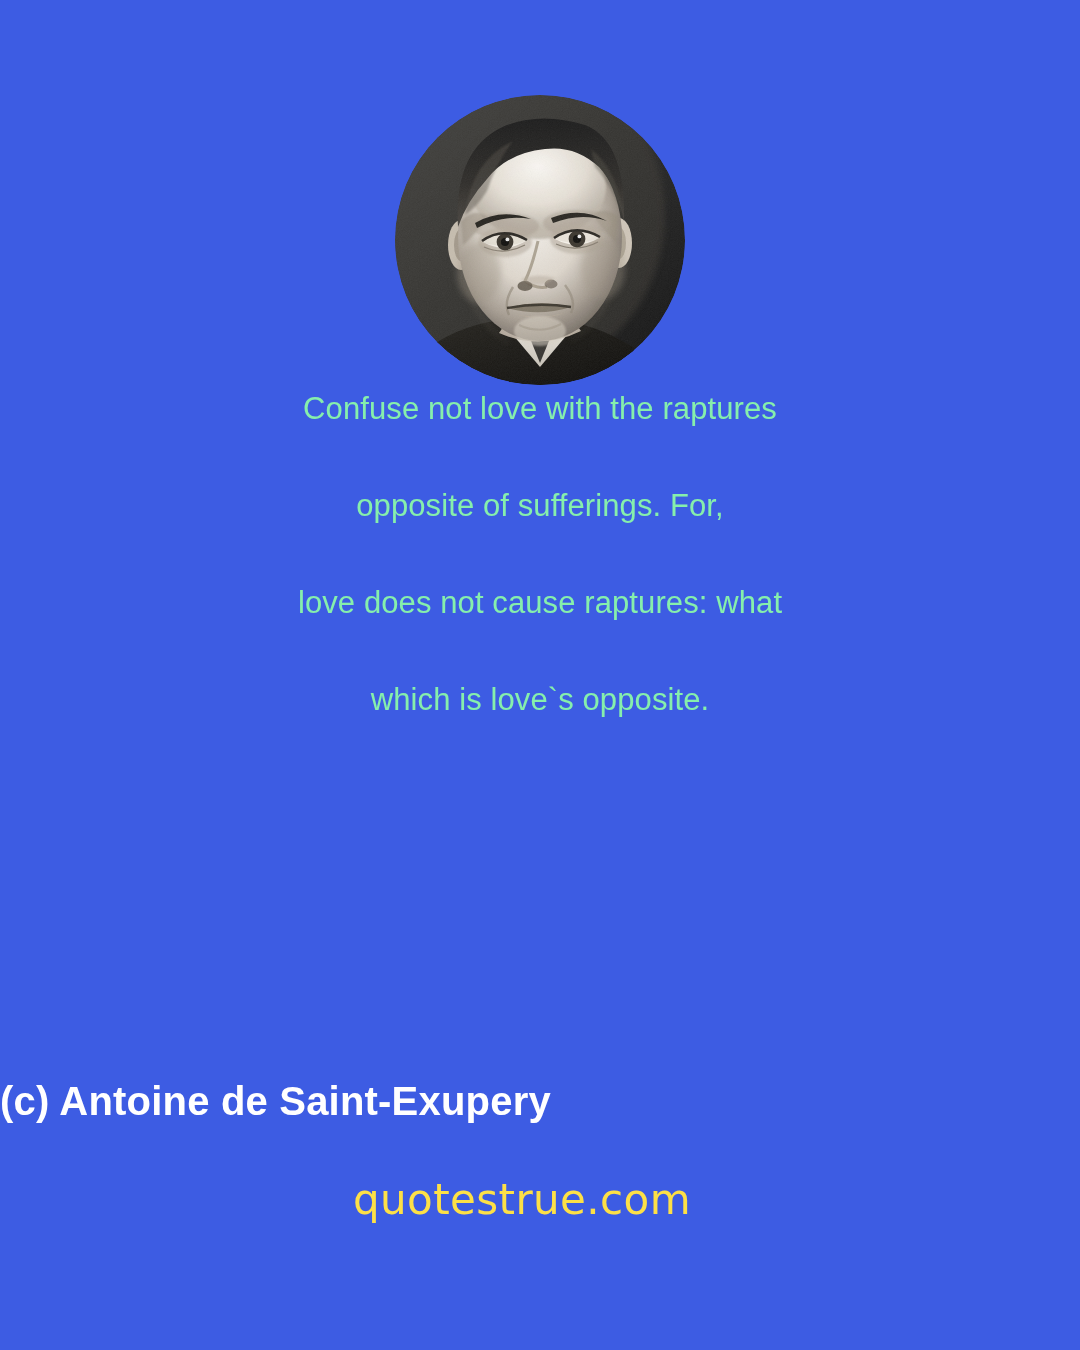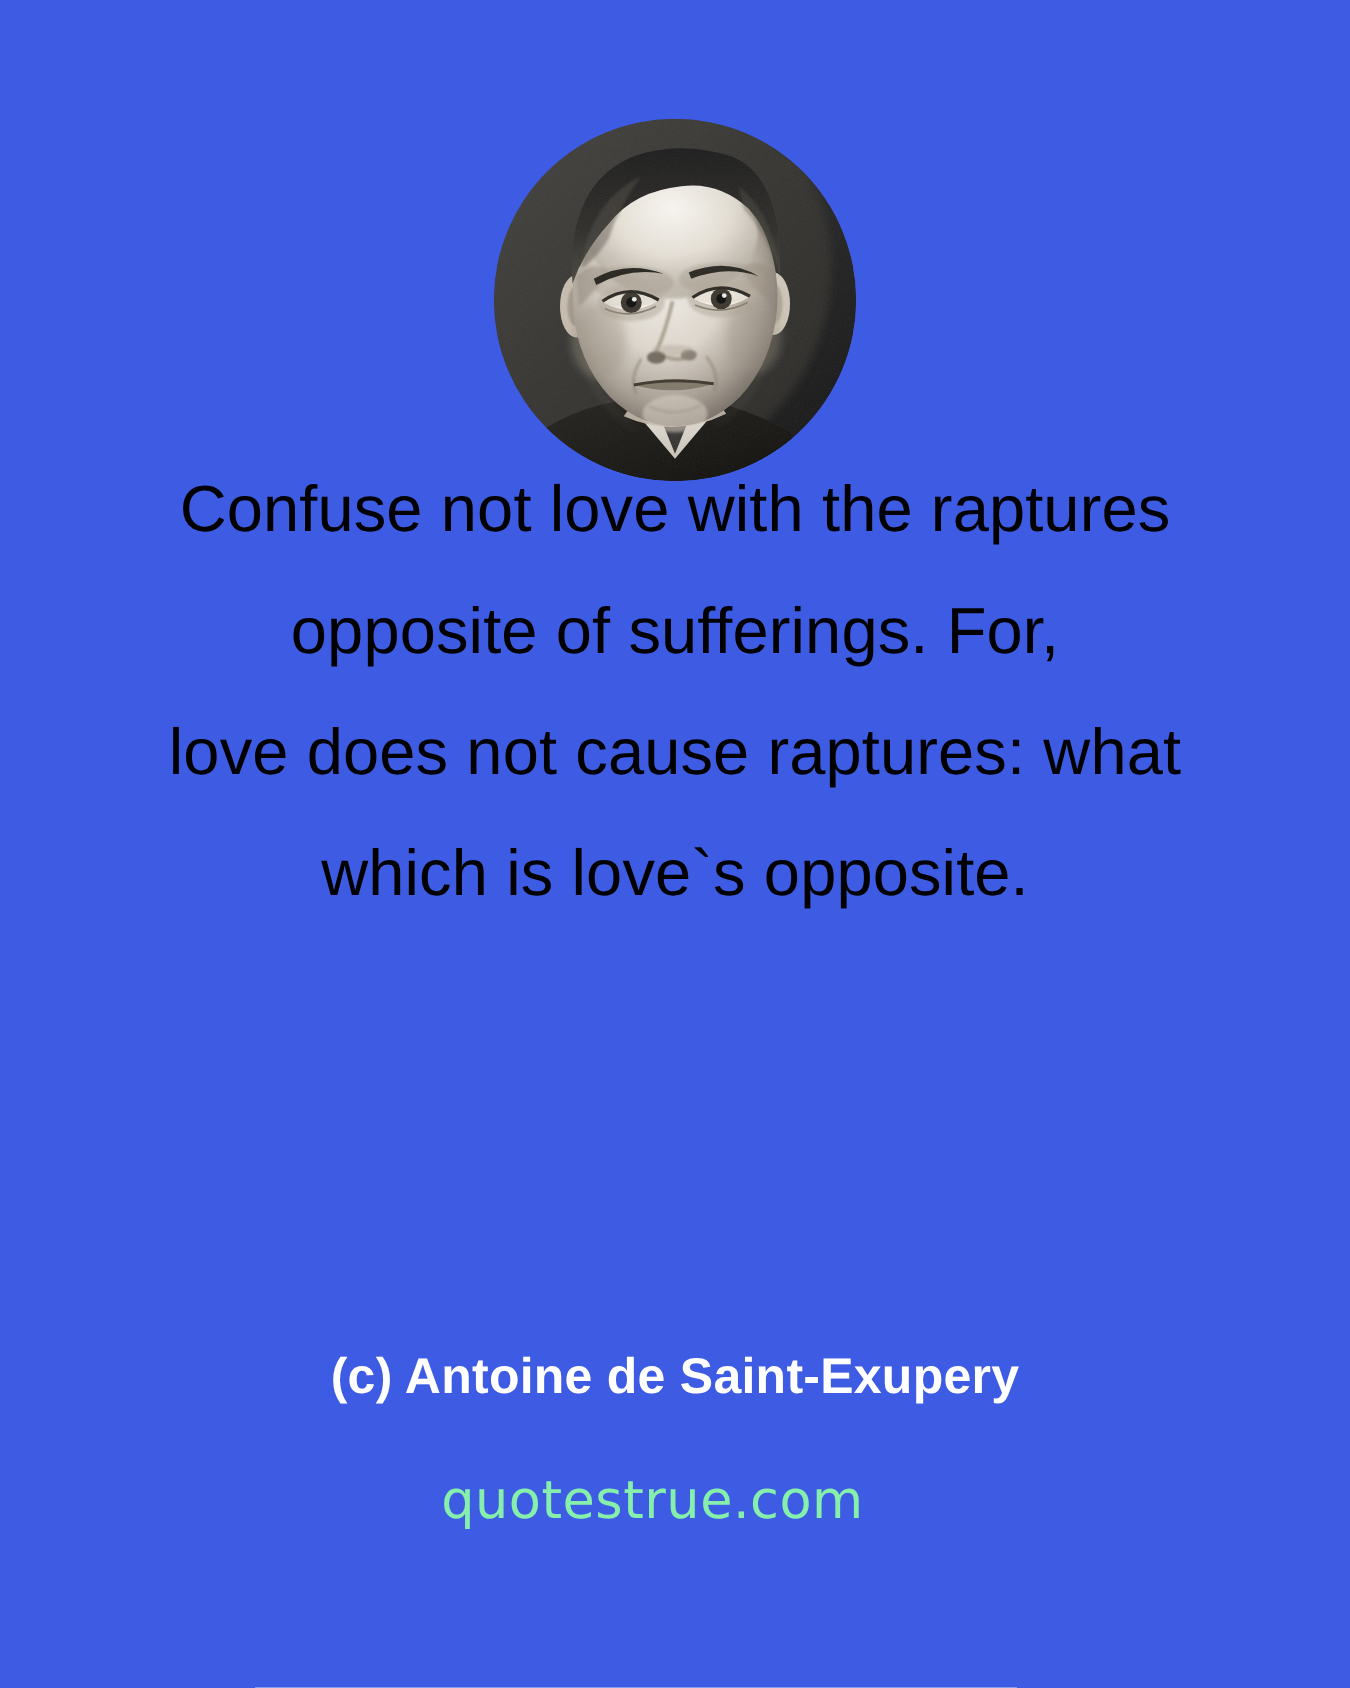--- a/index.html
+++ b/index.html
@@ -39,56 +39,55 @@
   }
 
   
   #quote-text {
     position: absolute;
     left: 0;
     top: 360px;
     width: 1080px;
     z-index: 2;
     text-align: center;
-    color: #000000;
-    font-size: 52px;
+    color: #86efac;
+    font-size: 31px;
     line-height: 97px;
     font-weight: 400;
     letter-spacing: 0.1px;
   }
   #quote-text .qline {
     display: block;
     white-space: nowrap;
   }
 
   
   #attribution {
     position: absolute;
     left: 0;
     top: 1076px;
     width: 1080px;
     z-index: 2;
-    text-align: center;
     color: #ffffff;
     font-size: 40px;
     font-weight: 700;
     line-height: 50px;
     letter-spacing: 0.2px;
     white-space: nowrap;
   }
 
   
   #site-footer {
     position: absolute;
     left: 0;
     top: 1172px;
     width: 1044px;
     z-index: 2;
     text-align: center;
-    color: #86efac;
+    color: #fde047;
     font-size: 42px;
     font-weight: 400;
     line-height: 56px;
     letter-spacing: 0.4px;
     white-space: nowrap;
     font-family: "DejaVu Sans", sans-serif;
   }
 </style>
 </head>
 <body>

